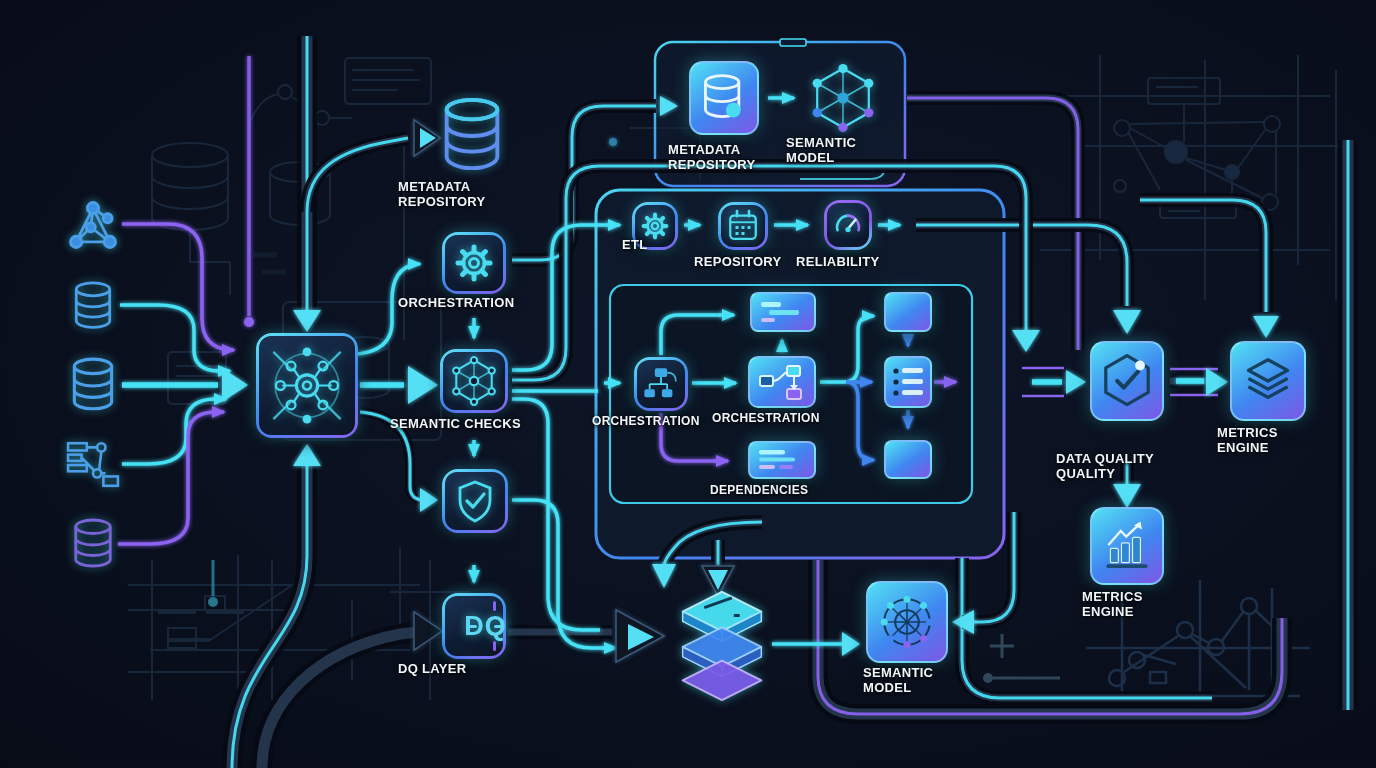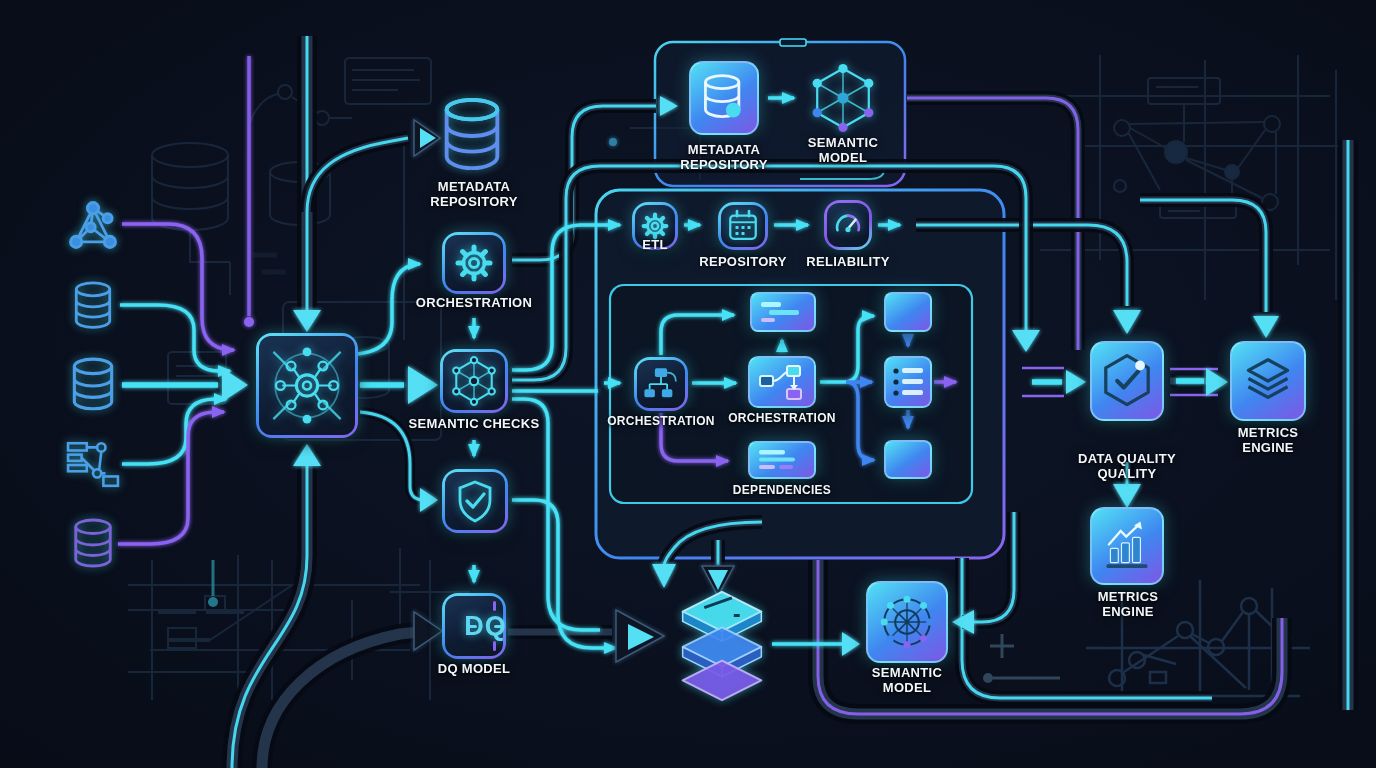--- a/index.html
+++ b/index.html
@@ -29,21 +29,21 @@
   .nbox.purple{background:linear-gradient(150deg,#9a6ff5,#7e57e6 60%,#62e6f7);}
   .nbox-in{width:100%;height:100%;border-radius:12px;
     background:linear-gradient(155deg,#1a3354,#0e1b31 60%,#0c1627);
     display:flex;align-items:center;justify-content:center;}
   .nfill{width:100%;height:100%;border-radius:14px;box-sizing:border-box;
     background:linear-gradient(145deg,#52e0f4,#3f86f0 55%,#7e57e6);
     border:2px solid rgba(150,240,255,.6);
     box-shadow:0 0 16px rgba(70,225,246,.35),0 6px 14px rgba(0,0,0,.5);
     display:flex;align-items:center;justify-content:center;}
   .lbl{position:absolute;color:#f2f7fb;font-weight:bold;font-size:13px;line-height:1.12;
-    text-align:center;letter-spacing:.3px;white-space:pre-line;
+    letter-spacing:.3px;white-space:pre-line;
     text-shadow:0 1px 3px rgba(0,0,0,.95),0 0 8px rgba(0,0,0,.7);}
   .lbl.sm{font-size:12px}
   .ng{filter:drop-shadow(0 0 4px rgba(70,225,246,.55));}
   .dqwrap{position:relative;width:100%;height:100%;display:flex;align-items:center;justify-content:center;margin-left:23px;}
   .dqtext{font-size:27px;font-weight:bold;color:#5fd7f3;letter-spacing:1px;
     text-shadow:0 0 8px rgba(70,225,246,.7);}
   .dqdash{position:absolute;background:#5fd7f3;border-radius:2px;}
   .dqdash.l{left:4px;top:29px;width:9px;height:3px;}
   .dqdash.r{right:4px;top:29px;width:9px;height:3px;}
   .dqdash.t{left:29px;top:5px;width:3px;height:10px;background:#8a63f0;}
@@ -407,21 +407,21 @@
           <div class="dqwrap">
     <span class="dqtext">DQ</span>
     <span class="dqdash l"></span>
     <span class="dqdash r"></span>
     <span class="dqdash t"></span>
     <span class="dqdash b"></span>
   </div>
         </div>
       </div>
 </div>
-<div class="lbl" style="left:398px;top:662px;width:152px">DQ MODEL</div>
+<div class="lbl" style="left:398px;top:662px;width:152px">DQ LAYER</div>
 
 <div class="node" style="left:689px;top:61px;width:70px;height:74px">
   <div class="nfill">
     <svg width="52" height="56" viewBox="0 0 56 56" fill="none" stroke="#eaf7ff" stroke-width="3">
       <ellipse cx="26" cy="11" rx="18" ry="7"></ellipse>
           <path d="M8,11 V40 a18,8 0 0 0 36,0 V11 M8,25 a18,7 0 0 0 36,0"></path>
       <circle cx="38" cy="41" r="8" fill="#49dcf0" stroke="none"></circle>
     </svg>
   </div>
 </div>

